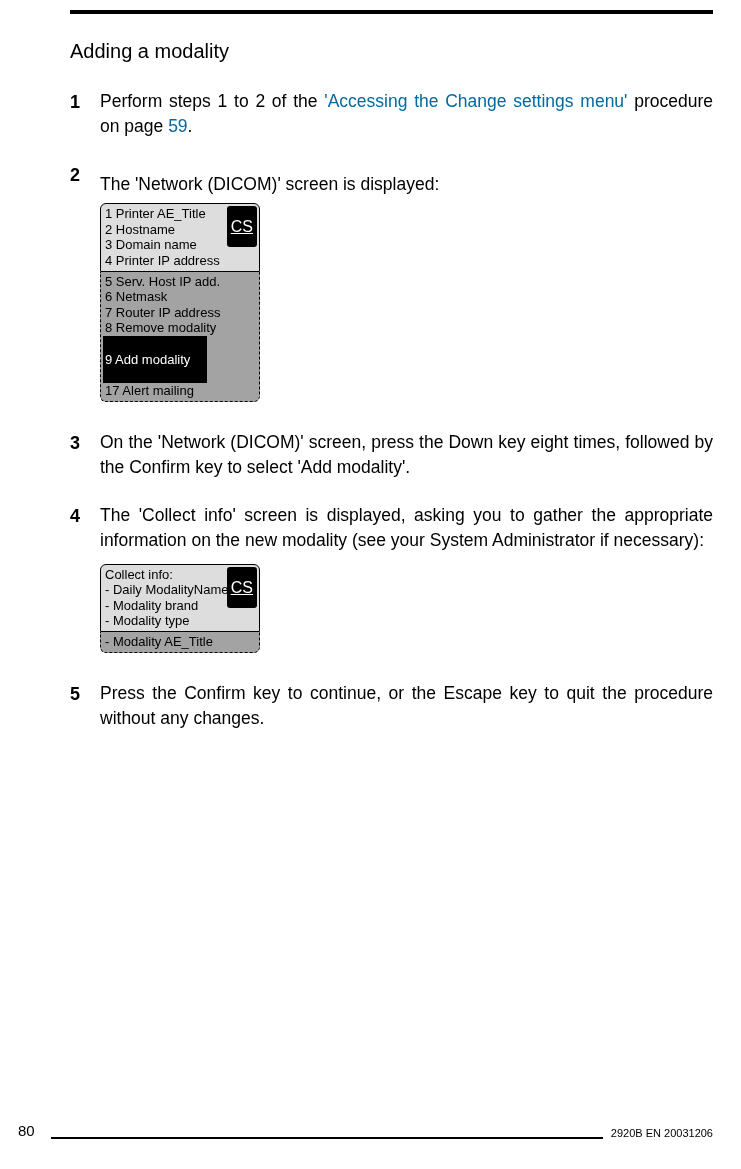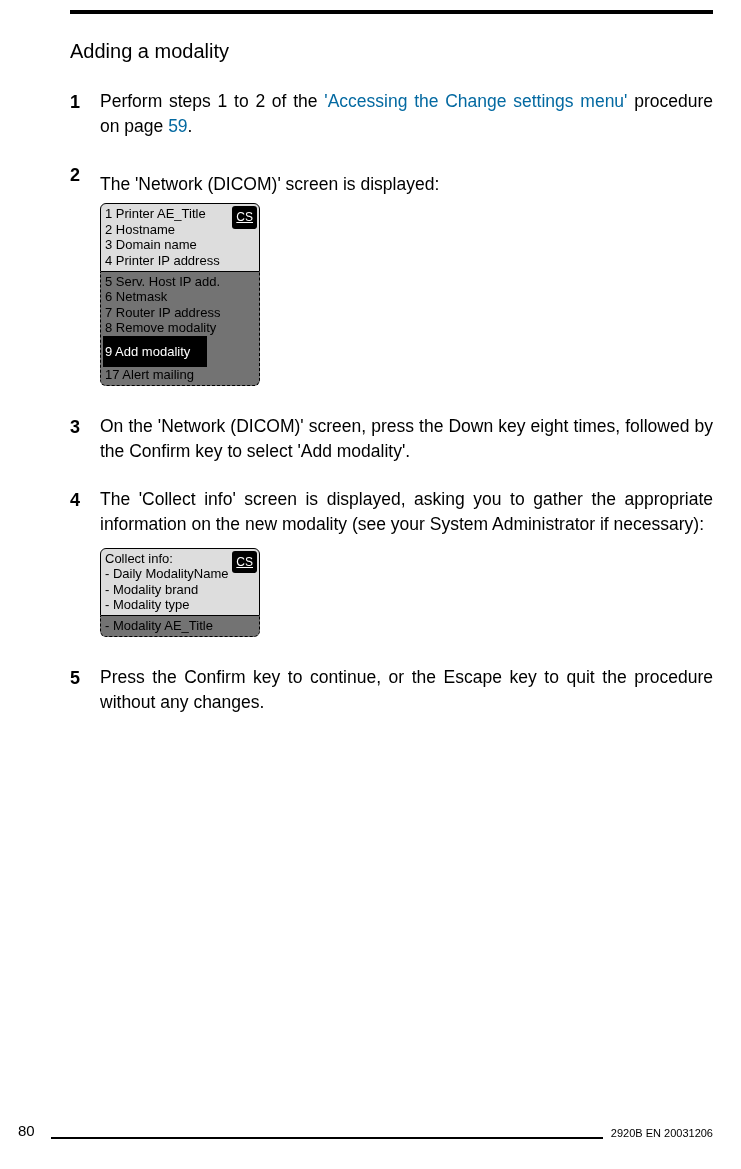--- a/index.html
+++ b/index.html
@@ -65,37 +65,37 @@
     padding: 2px 4px 2px 4px;
     position: relative;
   }
   .screen-row { white-space: nowrap; }
   .cs-badge {
     position: absolute;
     right: 2px;
     top: 2px;
     background: #000;
     color: #fff;
-    font-size: 12px;
-    padding: 4px 4px;
+    font-size: 16px;
+    padding: 11px 4px;
     border-radius: 3px;
     text-decoration: underline;
   }
   .screen-rest {
     border-left: 1px dashed #000;
     border-right: 1px dashed #000;
     border-bottom: 1px dashed #000;
     border-radius: 0 0 6px 6px;
     padding: 2px 4px;
-    background: #737373;
+    background: #a3a3a3;
   }
   .screen-row.selected {
     background: #000;
     color: #fff;
-    padding: 8px 2px;
+    padding: 16px 2px;
     margin: 0 -2px;
     display: inline-block;
     min-width: 100px;
   }
   .footer {
     position: absolute;
     left: 18px;
     right: 28px;
     bottom: 30px;
     display: flex;

